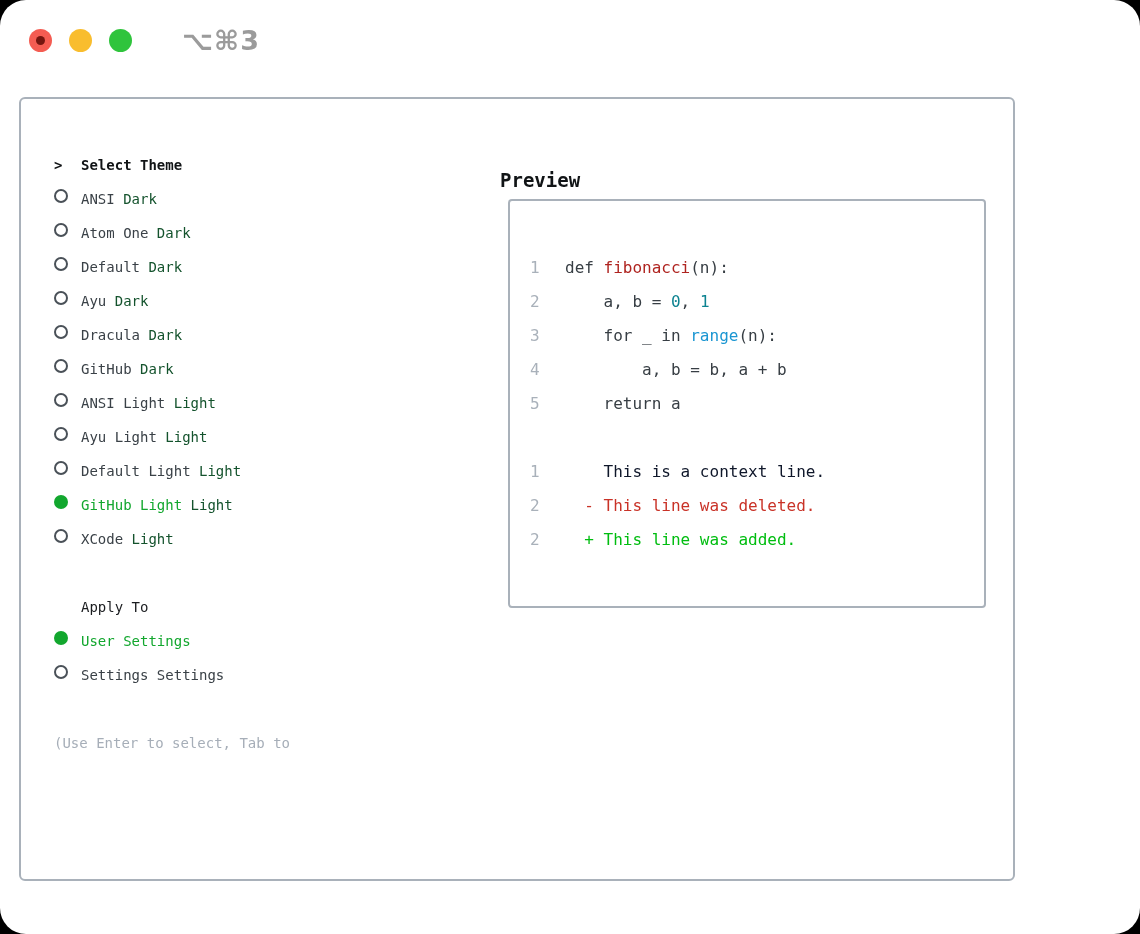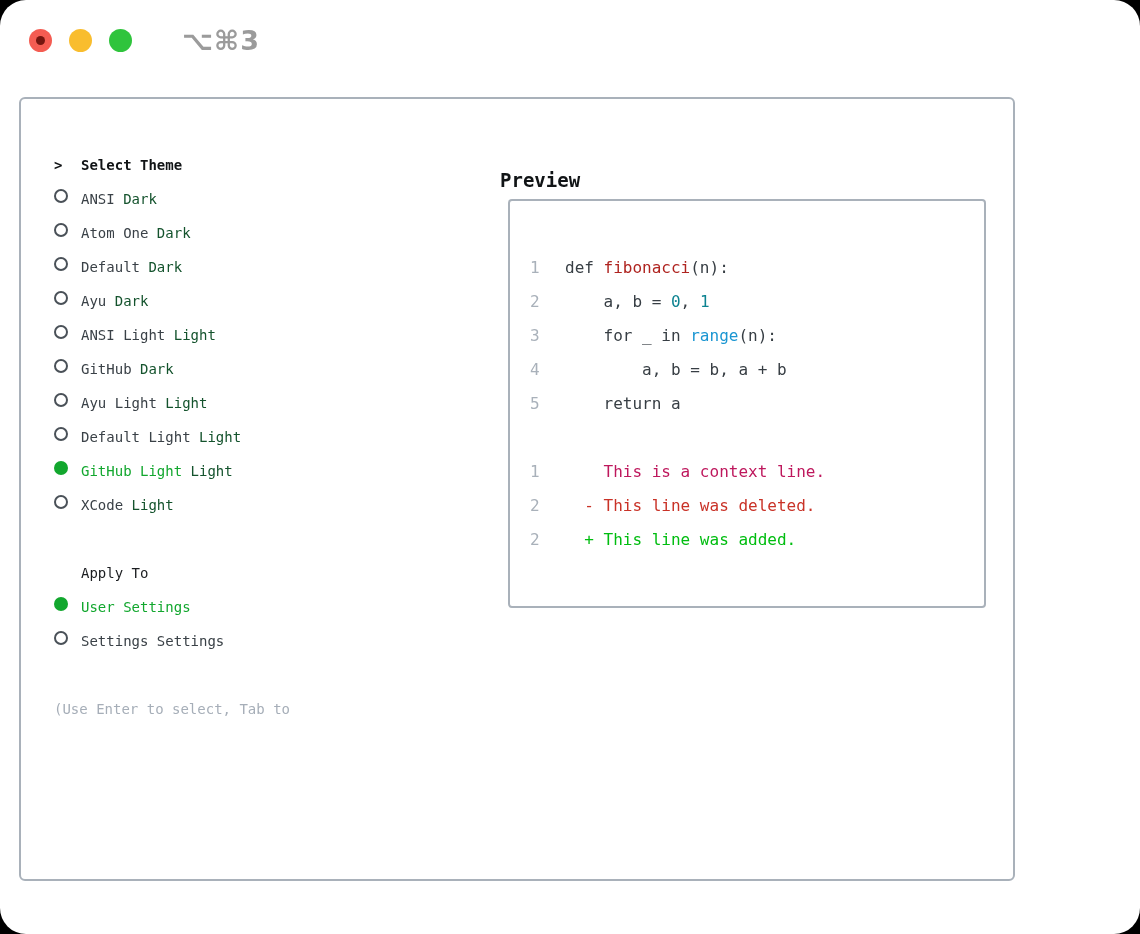--- a/index.html
+++ b/index.html
@@ -59,21 +59,21 @@
     position:absolute;left:487px;top:100px;width:478px;height:409px;
     border:2px solid #a9b1ba;border-radius:4px;box-sizing:border-box;
     padding:50px 0 0 20px;background:#fff;overflow:hidden;
   }
   .cline{white-space:pre;font-size:16px;line-height:34px;}
   .lnum{display:inline-block;width:35px;color:#a9b1ba;}
   .tk-code{color:#373e44;}
   .tk-function{color:#af2420;}
   .tk-number{color:#0d8391;}
   .tk-builtin{color:#1b96d2;}
-  .tk-context{color:#be185d;margin-top:22px;}
+  .tk-context{color:#0f172a;margin-top:22px;}
   .tk-deleted{color:#c93227;}
   .tk-added{color:#00bd10;}
 </style>
 </head>
 <body>
 
 <div class="window">
 
   <div class="titlebar">
     <span class="light light-close">
@@ -87,22 +87,23 @@
   <div class="panel">
 
     <div class="left-col">
       <div class="row header-row"><span class="bullet caret">&gt;</span><span>Select Theme</span></div>
 
       <div id="theme-list">
           <div class="row"><span class="bullet"><span class="ring"></span></span><span class="opt-name">ANSI</span><span class="opt-variant"> Dark</span></div>
           <div class="row"><span class="bullet"><span class="ring"></span></span><span class="opt-name">Atom One</span><span class="opt-variant"> Dark</span></div>
           <div class="row"><span class="bullet"><span class="ring"></span></span><span class="opt-name">Default</span><span class="opt-variant"> Dark</span></div>
           <div class="row"><span class="bullet"><span class="ring"></span></span><span class="opt-name">Ayu</span><span class="opt-variant"> Dark</span></div>
+          <div class="row"><span class="bullet"><span class="ring"></span></span><span class="opt-name">Dracula</span><span class="opt-variant"> Dark</span></div>
+          <div class="row"><span class="bullet"><span class="ring"></span></span><span class="opt-name">GitHub</span><span class="opt-variant"> Dark</span></div>
           <div class="row"><span class="bullet"><span class="ring"></span></span><span class="opt-name">ANSI Light</span><span class="opt-variant"> Light</span></div>
-          <div class="row"><span class="bullet"><span class="ring"></span></span><span class="opt-name">GitHub</span><span class="opt-variant"> Dark</span></div>
           <div class="row"><span class="bullet"><span class="ring"></span></span><span class="opt-name">Ayu Light</span><span class="opt-variant"> Light</span></div>
           <div class="row"><span class="bullet"><span class="ring"></span></span><span class="opt-name">Default Light</span><span class="opt-variant"> Light</span></div>
           <div class="row selected"><span class="bullet"><span class="dot"></span></span><span class="opt-name">GitHub Light</span><span class="opt-variant"> Light</span></div>
           <div class="row"><span class="bullet"><span class="ring"></span></span><span class="opt-name">XCode</span><span class="opt-variant"> Light</span></div>
         </div>
 
       <div class="spacer"></div>
 
       <div class="row section-title"><span class="bullet"></span><span>Apply To</span></div>
 

